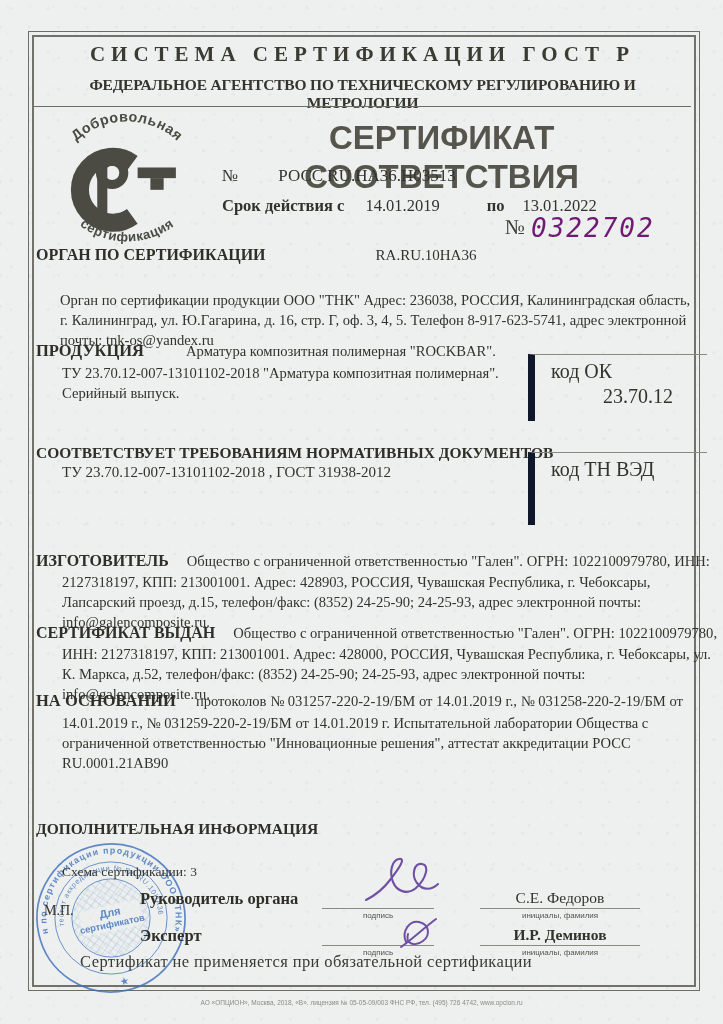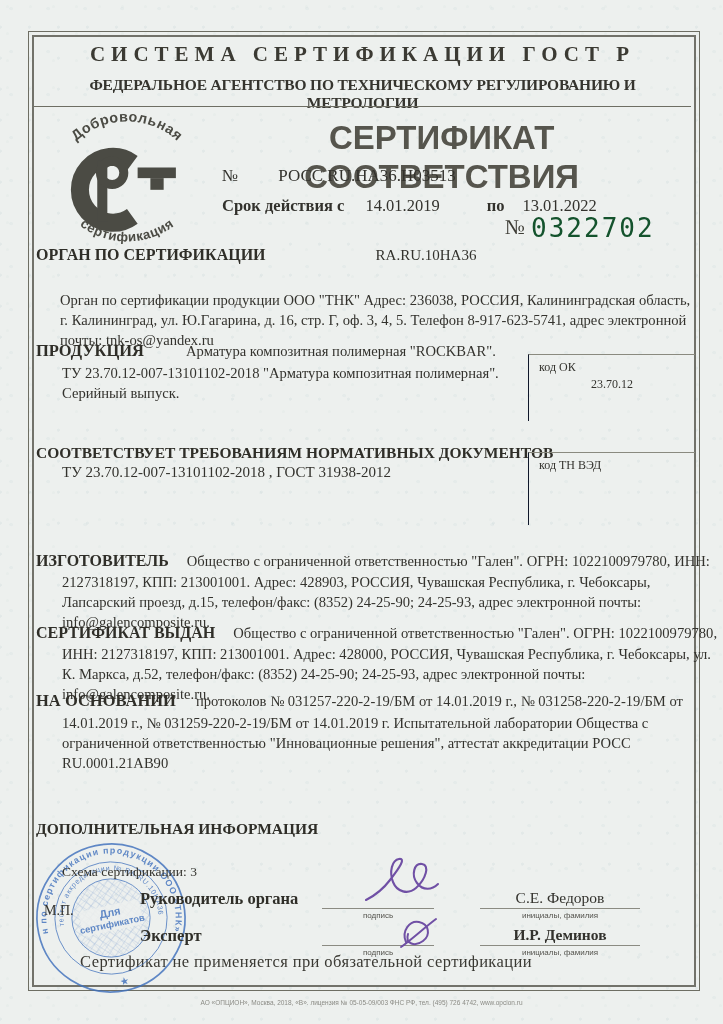--- a/index.html
+++ b/index.html
@@ -26,33 +26,33 @@
   
   .row-no{left:222px;top:166px;font-size:17px;}
   .row-no .val{margin-left:40px;}
   .row-valid{left:222px;top:196px;font-size:16.5px;}
   .row-valid .lbl{font-weight:bold;}
   .row-valid .d1{margin-left:21px;}
   .row-valid .po{font-weight:bold;margin-left:47px;}
   .row-valid .d2{margin-left:18px;}
   .form-no{left:505px;top:213px;}
   .form-no .sym{font-size:21px;color:#3e3d36;vertical-align:3px;}
-  .form-no .digits{font-family:"DejaVu Sans Mono",monospace;font-size:26px;color:#14532d;letter-spacing:2px;margin-left:6px;}
+  .form-no .digits{font-family:"DejaVu Sans Mono",monospace;font-size:26px;color:#701a75;letter-spacing:2px;margin-left:6px;font-style:italic;}
   
   .h-sec{font-weight:bold;font-size:16px;color:#2f2e28;}
   .organ-row{left:36px;top:246px;width:640px;}
   .organ-row .code{font-weight:normal;font-size:15px;margin-left:110px;}
   .para{font-size:14.6px;line-height:1.38;}
   .organ-text{left:60px;top:290px;width:638px;}
   .hang{padding-left:26px;text-indent:-26px;}
   .product-para{left:36px;top:340px;width:492px;}
   .product-para .h-sec{font-size:16.5px;margin-right:42px;}
   .issued-para .h-sec,.manu-para .h-sec{margin-right:18px;}
   .basis-para .h-sec{font-size:16.5px;margin-right:20px;}
-  .code-box{left:528px;width:166px;border-top:1px solid #8a8a7f;border-left:1px solid #0f172a;font-size:12px;}
+  .code-box{left:528px;width:166px;border-top:1px solid #8a8a7f;border-left:7px solid #0f172a;font-size:20px;padding-left:6px;}
   .code-box .cap{padding:5px 0 0 10px;}
   .code-box .val{padding:2px 0 0 62px;}
   .box-ok{top:354px;height:66px;}
   .box-tnved{top:452px;height:72px;}
   .conforms-label{left:36px;top:444px;font-size:15.5px;}
   .conforms-text{left:62px;top:462px;width:460px;font-size:15px;}
   .manu-para{left:36px;top:550px;width:656px;}
   .issued-para{left:36px;top:622px;width:656px;}
   .basis-para{left:36px;top:690px;width:658px;}
   .additional-label{left:36px;top:820px;font-size:15.5px;}

